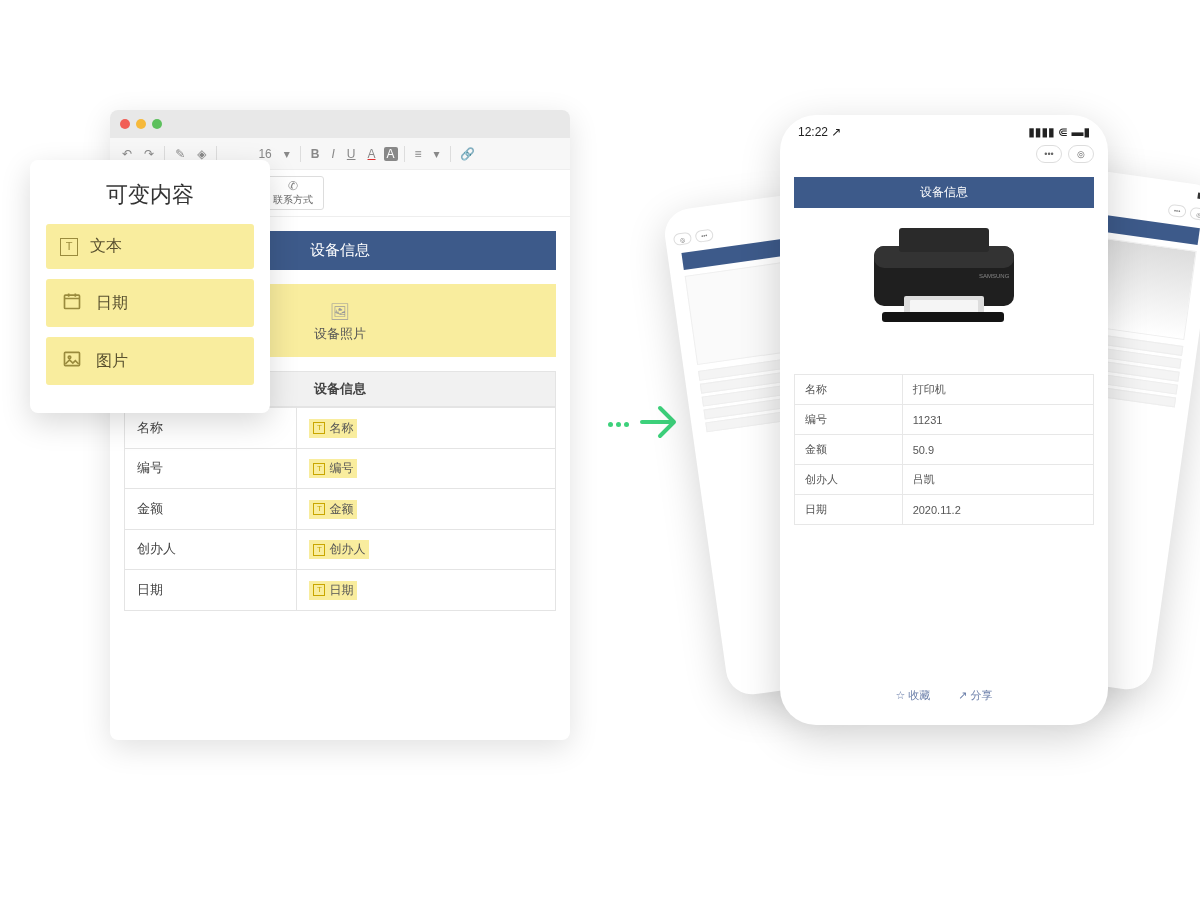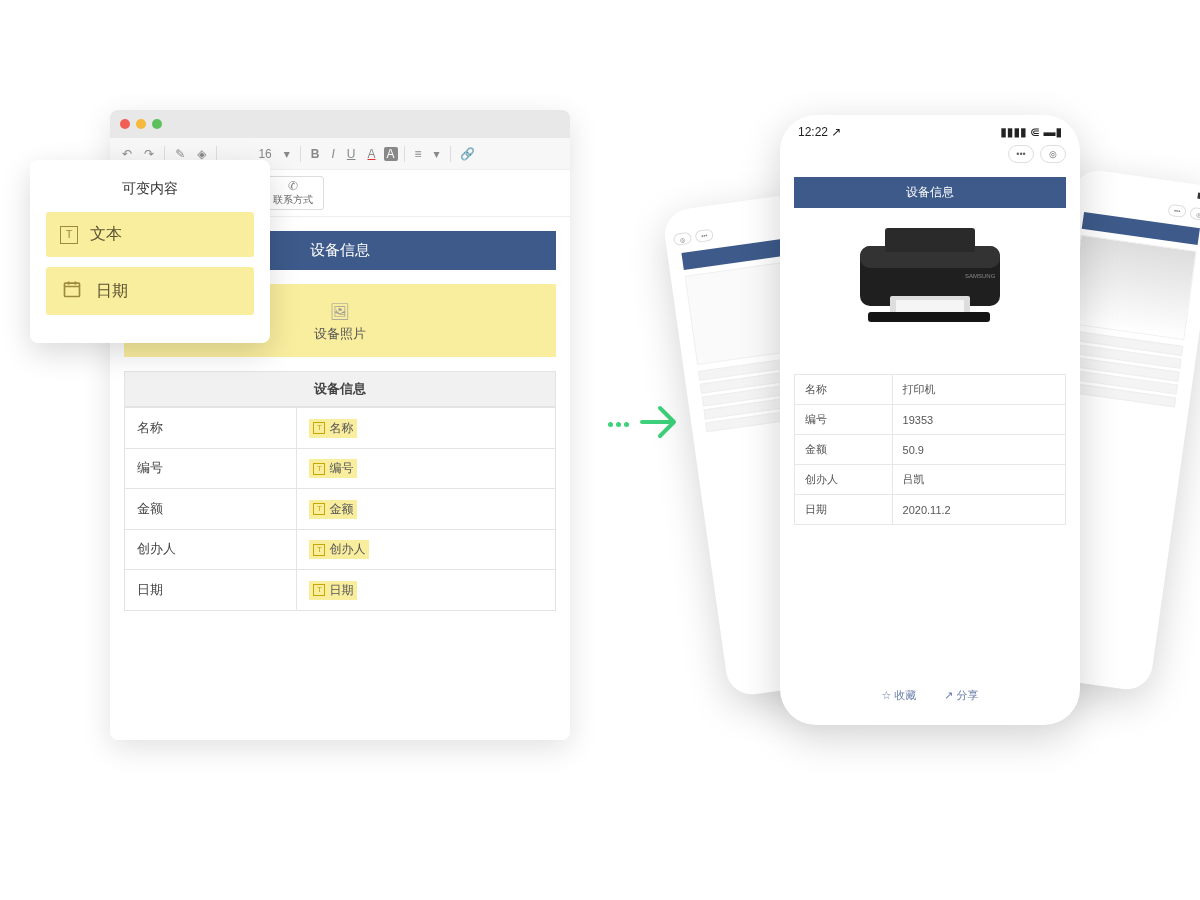--- a/index.html
+++ b/index.html
@@ -140,21 +140,21 @@
       top: 160px;
       width: 240px;
       background: #fff;
       border-radius: 8px;
       box-shadow: 0 10px 30px rgba(0,0,0,0.15);
       padding: 20px 16px 18px;
       z-index: 10;
     }
     .var-panel h3 {
       text-align: center;
-      font-size: 14px;
+      font-size: 22px;
       color: #333;
       font-weight: 500;
       margin-bottom: 14px;
     }
     .var-item {
       background: #f9ed9e;
       border-radius: 3px;
       padding: 12px 14px;
       margin: 10px 0;
       display: flex;
@@ -209,21 +209,21 @@
     }
     .phone.back-right {
       left: 1040px; top: 175px;
       width: 145px; height: 510px;
       transform: rotate(8deg);
       z-index: 1;
       border-radius: 26px;
     }
     .phone.front {
       left: 780px; top: 115px;
-      width: 300px; height: 610px;
+      width: 328px; height: 610px;
       z-index: 5;
     }
     .status-bar {
       display: flex;
       justify-content: space-between;
       align-items: center;
       padding: 10px 18px 2px;
       font-size: 12px;
       color: #222;
     }
@@ -401,20 +401,30 @@
   </div>
   <div class="var-item">
     <span class="vi">
       <svg viewBox="0 0 24 24" width="20" height="20" fill="none" stroke="#9a8b3d" stroke-width="2">
           <rect x="3" y="5" width="18" height="16" rx="1"></rect>
           <path d="M3 9h18M8 3v4M16 3v4"></path>
         </svg>
     </span>
     <span>日期</span>
   </div>
+  <div class="var-item">
+    <span class="vi">
+      <svg viewBox="0 0 24 24" width="20" height="20" fill="none" stroke="#9a8b3d" stroke-width="2">
+          <rect x="3" y="4" width="18" height="16" rx="1"></rect>
+          <circle cx="9" cy="10" r="1.5"></circle>
+          <path d="M4 18l5-5 4 4 3-3 4 4"></path>
+        </svg>
+    </span>
+    <span>图片</span>
+  </div>
 </div>
 
 <div class="arrow">
   <span class="dots"><span></span><span></span><span></span></span>
   <svg width="44" height="44" viewBox="0 0 44 44" fill="none" stroke="#3dd17b" stroke-width="4" stroke-linecap="round" stroke-linejoin="round">
     <path d="M6 22h30M24 8l14 14-14 14"></path>
   </svg>
 </div>
 
 <div class="phone back-left">
@@ -478,21 +488,21 @@
       </svg>
     </div>
     <table class="ptable">
       <tbody>
           <tr>
             <td>名称</td>
             <td>打印机</td>
           </tr>
       <tr>
             <td>编号</td>
-            <td>19353</td>
+            <td>11231</td>
           </tr>
       <tr>
             <td>金额</td>
             <td>50.9</td>
           </tr>
       <tr>
             <td>创办人</td>
             <td>吕凯</td>
           </tr>
       <tr>

